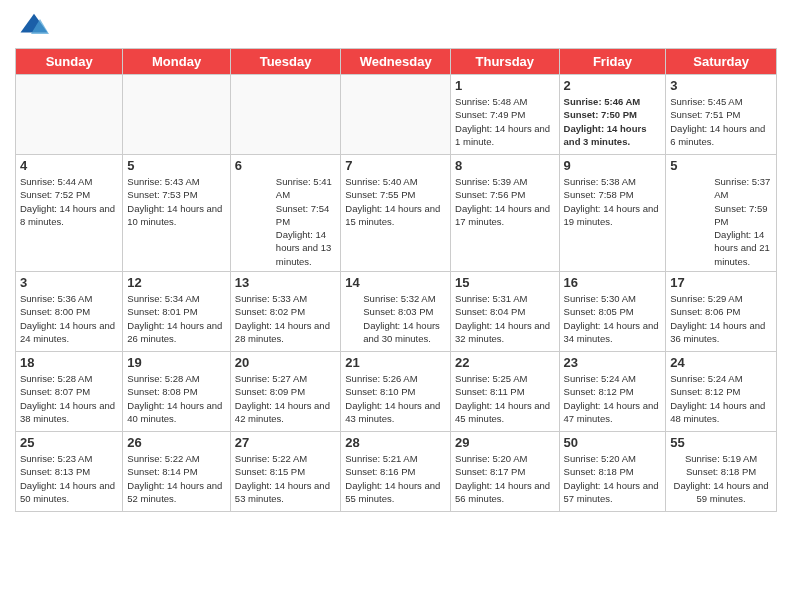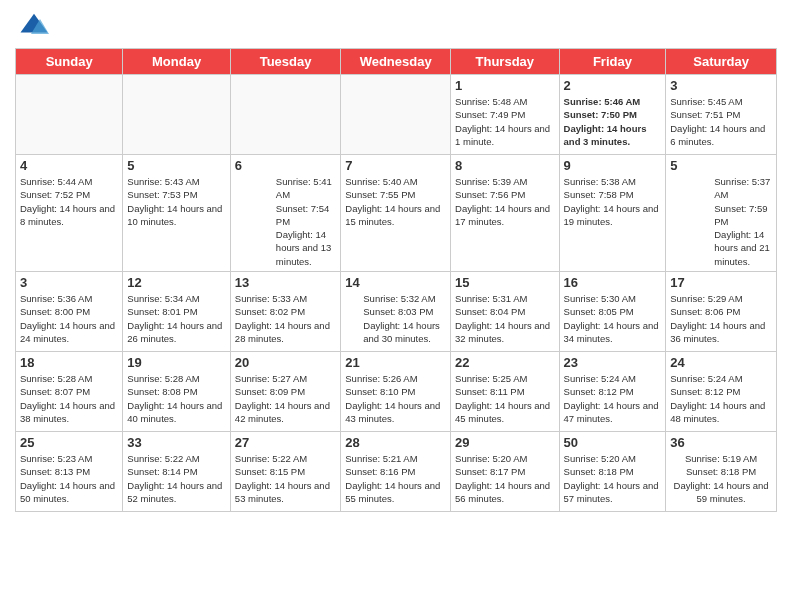--- a/index.html
+++ b/index.html
@@ -237,21 +237,21 @@
           </td>
         </tr>
         <tr>
           <td>
             <div class="day-num">25</div>
             <div class="day-info" style="white-space: pre-line;">Sunrise: 5:23 AM
 Sunset: 8:13 PM
 Daylight: 14 hours and 50 minutes.</div>
           </td>
           <td>
-            <div class="day-num">33</div>
+            <div class="day-num">26</div>
             <div class="day-info" style="white-space: pre-line;">Sunrise: 5:22 AM
 Sunset: 8:14 PM
 Daylight: 14 hours and 52 minutes.</div>
           </td>
           <td>
             <div class="day-num">27</div>
             <div class="day-info" style="white-space: pre-line;">Sunrise: 5:22 AM
 Sunset: 8:15 PM
 Daylight: 14 hours and 53 minutes.</div>
           </td>
@@ -267,21 +267,21 @@
 Sunset: 8:17 PM
 Daylight: 14 hours and 56 minutes.</div>
           </td>
           <td>
             <div class="day-num">50</div>
             <div class="day-info" style="white-space: pre-line;">Sunrise: 5:20 AM
 Sunset: 8:18 PM
 Daylight: 14 hours and 57 minutes.</div>
           </td>
           <td>
-            <div class="day-num">36</div>
+            <div class="day-num">55</div>
             <div class="day-info" style="white-space: pre-line; text-align: center;">Sunrise: 5:19 AM
 Sunset: 8:18 PM
 Daylight: 14 hours and 59 minutes.</div>
           </td>
         </tr>
       </tbody>
   </table>
 </div>
 
 </body></html>

